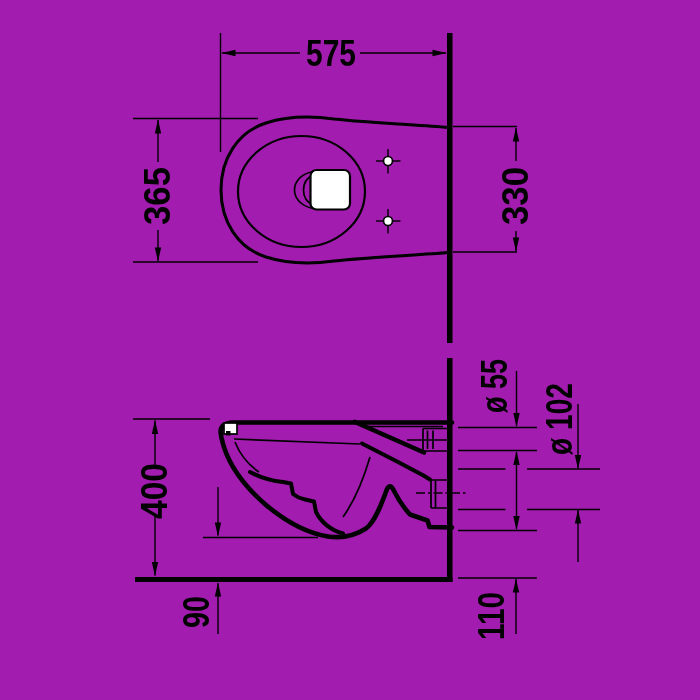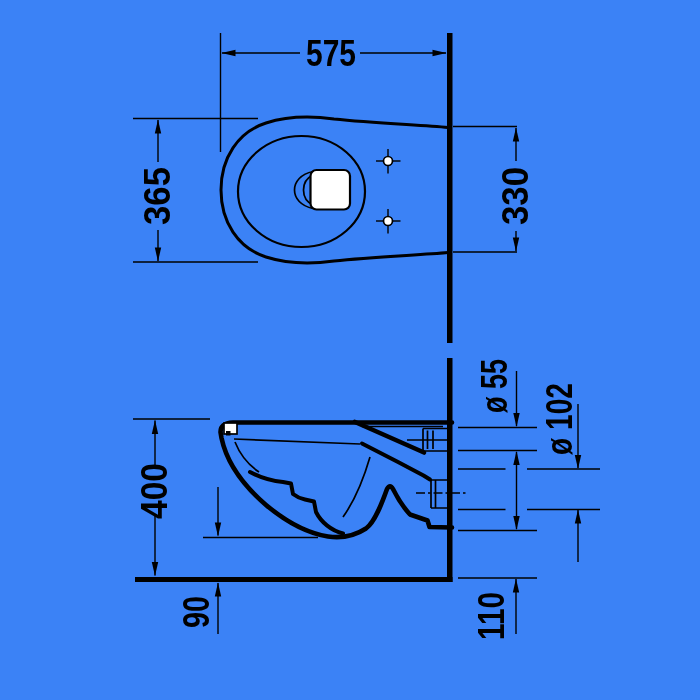--- a/index.html
+++ b/index.html
@@ -1,16 +1,16 @@
 <!DOCTYPE html>
 <html><head>
 <meta charset="utf-8">
 <style>
   html,body{margin:0;padding:0;background:#ffffff;}
-  .stage{width:700px;height:700px;background:#3b82f6;position:relative;overflow:hidden;}
+  .stage{width:700px;height:700px;background:#a21caf;position:relative;overflow:hidden;}
   svg{display:block;}
   .thin{stroke:#000;stroke-width:1.4;fill:none;}
   .thin2{stroke:#000;stroke-width:1.7;fill:none;}
   .mid{stroke:#000;stroke-width:2.2;fill:none;}
   .outline{stroke:#000;stroke-width:3;fill:none;}
   .thick{stroke:#000;stroke-width:4.6;fill:none;stroke-linejoin:round;stroke-linecap:round;}
   .thick2{stroke:#000;stroke-width:4;fill:none;stroke-linejoin:round;stroke-linecap:round;}
   .arrow{fill:#000;stroke:none;}
   .solid{fill:#000;stroke:none;}
   .whitefill{fill:#ffffff;}

